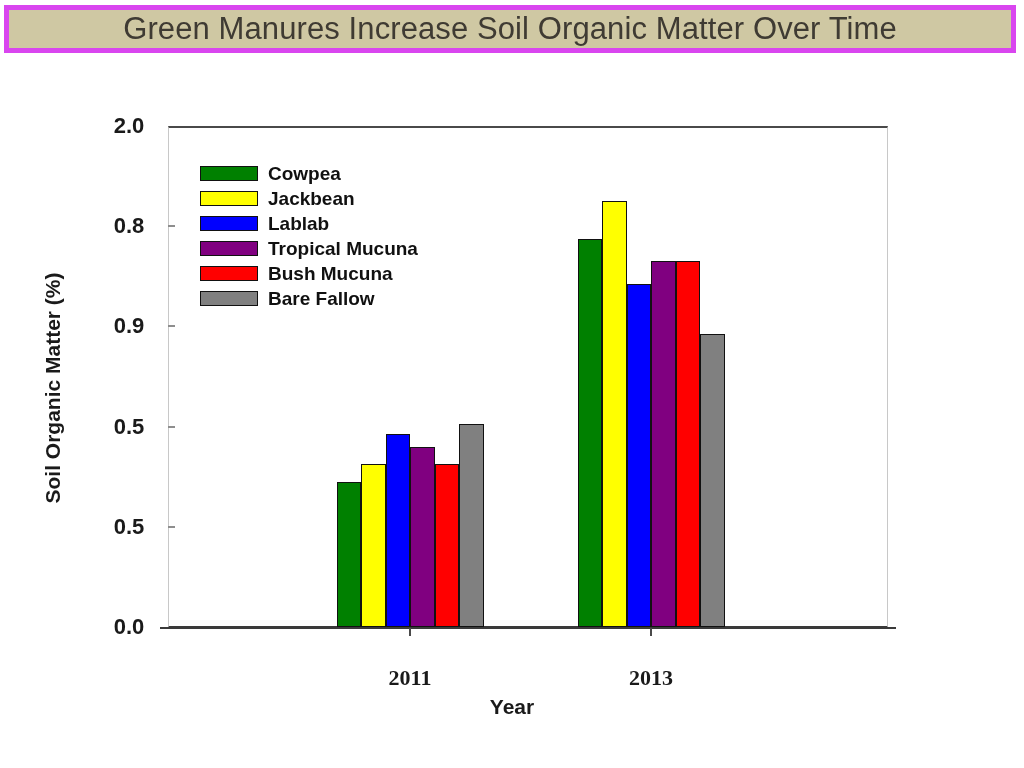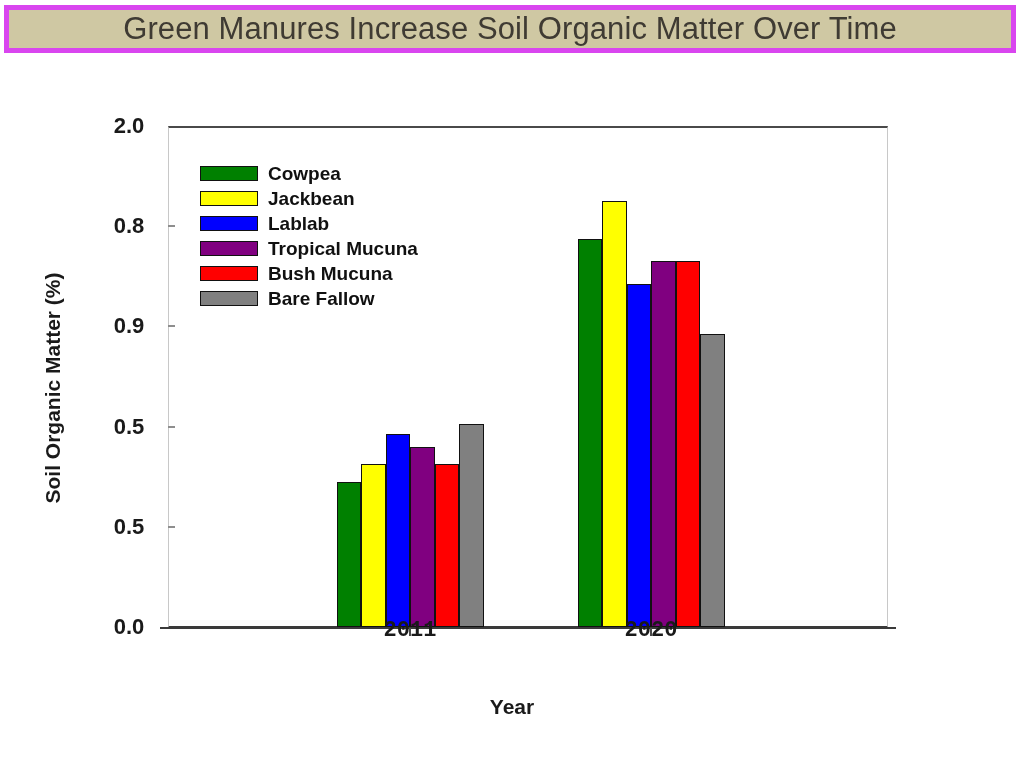--- a/index.html
+++ b/index.html
@@ -112,27 +112,27 @@
     color: #1a1a1a;
     transform: rotate(-90deg);
     transform-origin: center center;
     white-space: nowrap;
     font-family: "Liberation Sans", sans-serif;
   }
 
   
   .x-tick-label {
     position: absolute;
-    top: 558px;
+    top: 605px;
     width: 160px;
     text-align: center;
     font-size: 22px;
     font-weight: bold;
     color: #1a1a1a;
-    font-family: Liberation Mono, monospace;
+    font-family: Liberation Serif, serif;
   }
   .x-tick-mark {
     position: absolute;
     top: 568px;
     width: 2px;
     height: 8px;
     background: #4a4a4a;
   }
   #x-axis-title {
     position: absolute;
@@ -223,21 +223,21 @@
       <div class="bar" title="Lablab 2013: 1.37" style="left: 626.5px; width: 24.5px; top: 223.815px; height: 343.185px; background: rgb(0, 0, 255);"></div>
       <div class="bar" title="Tropical Mucuna 2013: 1.46" style="left: 651px; width: 24.5px; top: 201.27px; height: 365.73px; background: rgb(128, 0, 128);"></div>
       <div class="bar" title="Bush Mucuna 2013: 1.46" style="left: 675.5px; width: 24.5px; top: 201.27px; height: 365.73px; background: rgb(255, 0, 0);"></div>
       <div class="bar" title="Bare Fallow 2013: 1.17" style="left: 700px; width: 24.5px; top: 273.915px; height: 293.085px; background: rgb(128, 128, 128);"></div>
     </div>
 
   <div id="x-ticks-layer">
       <div class="x-tick-mark" style="left: 409px;"></div>
       <div class="x-tick-label" style="left: 330px;">2011</div>
       <div class="x-tick-mark" style="left: 650px;"></div>
-      <div class="x-tick-label" style="left: 571px;">2020</div>
+      <div class="x-tick-label" style="left: 571px;">2013</div>
     </div>
   <div id="legend">
       <div class="legend-row">
         <span class="legend-swatch" style="background: rgb(0, 128, 0);"></span>
         <span class="legend-label">Cowpea</span>
       </div>
       <div class="legend-row">
         <span class="legend-swatch" style="background: rgb(255, 255, 0);"></span>
         <span class="legend-label">Jackbean</span>
       </div>

